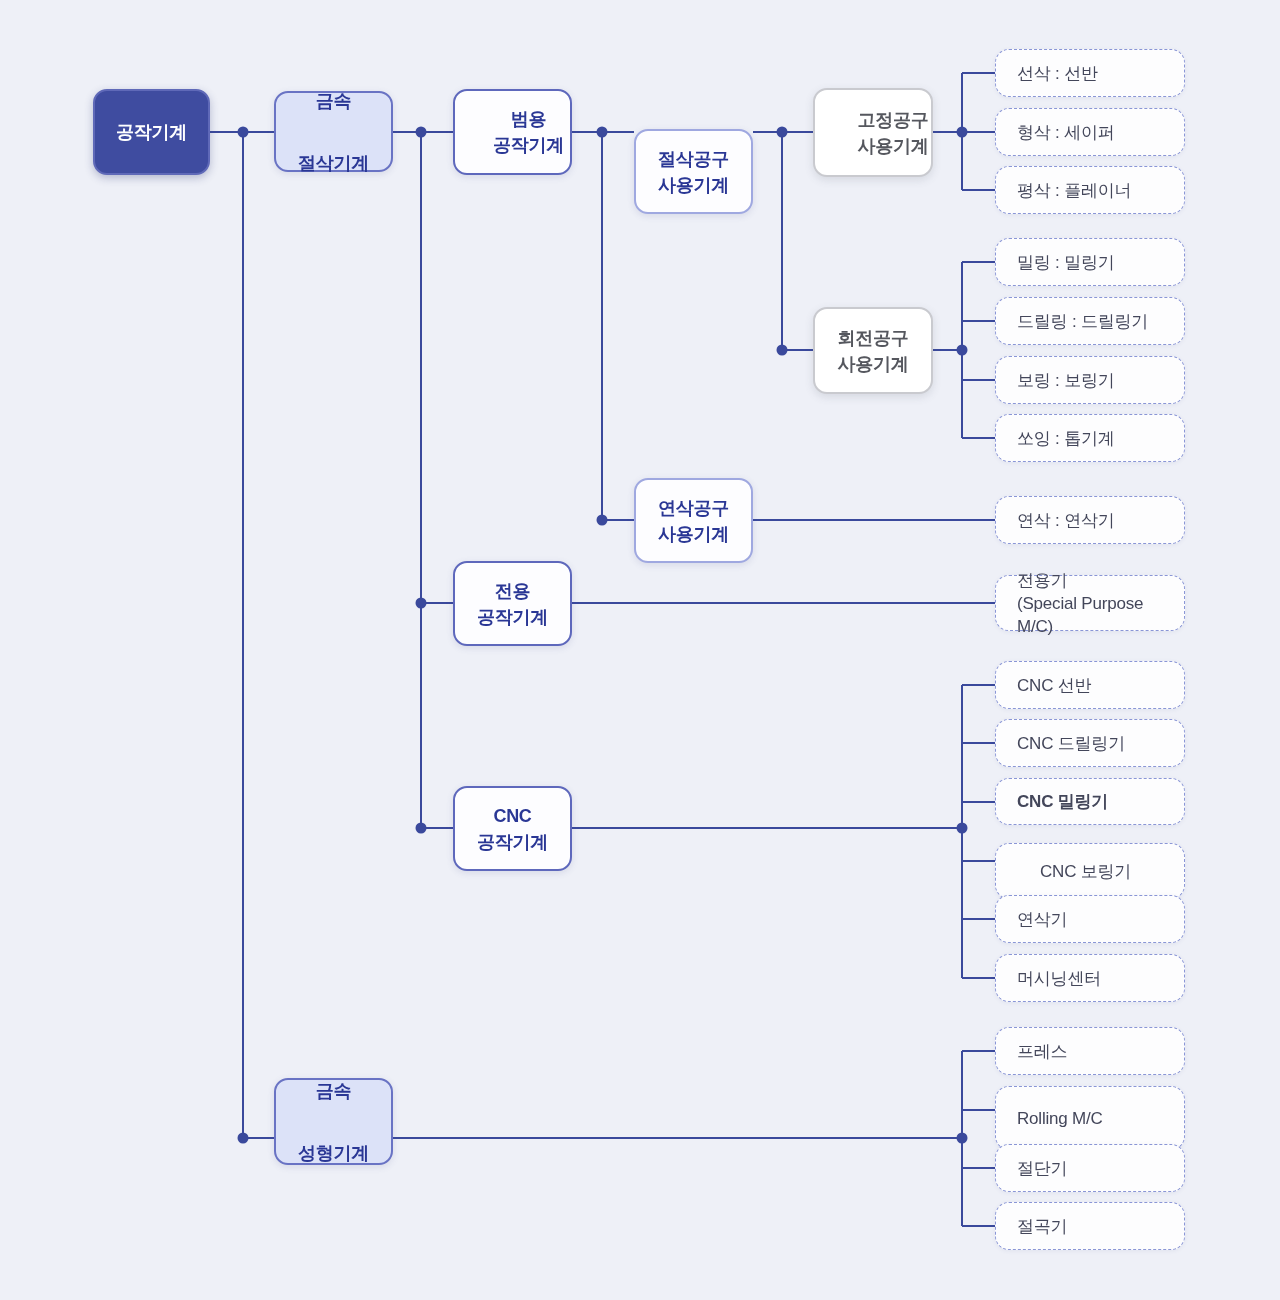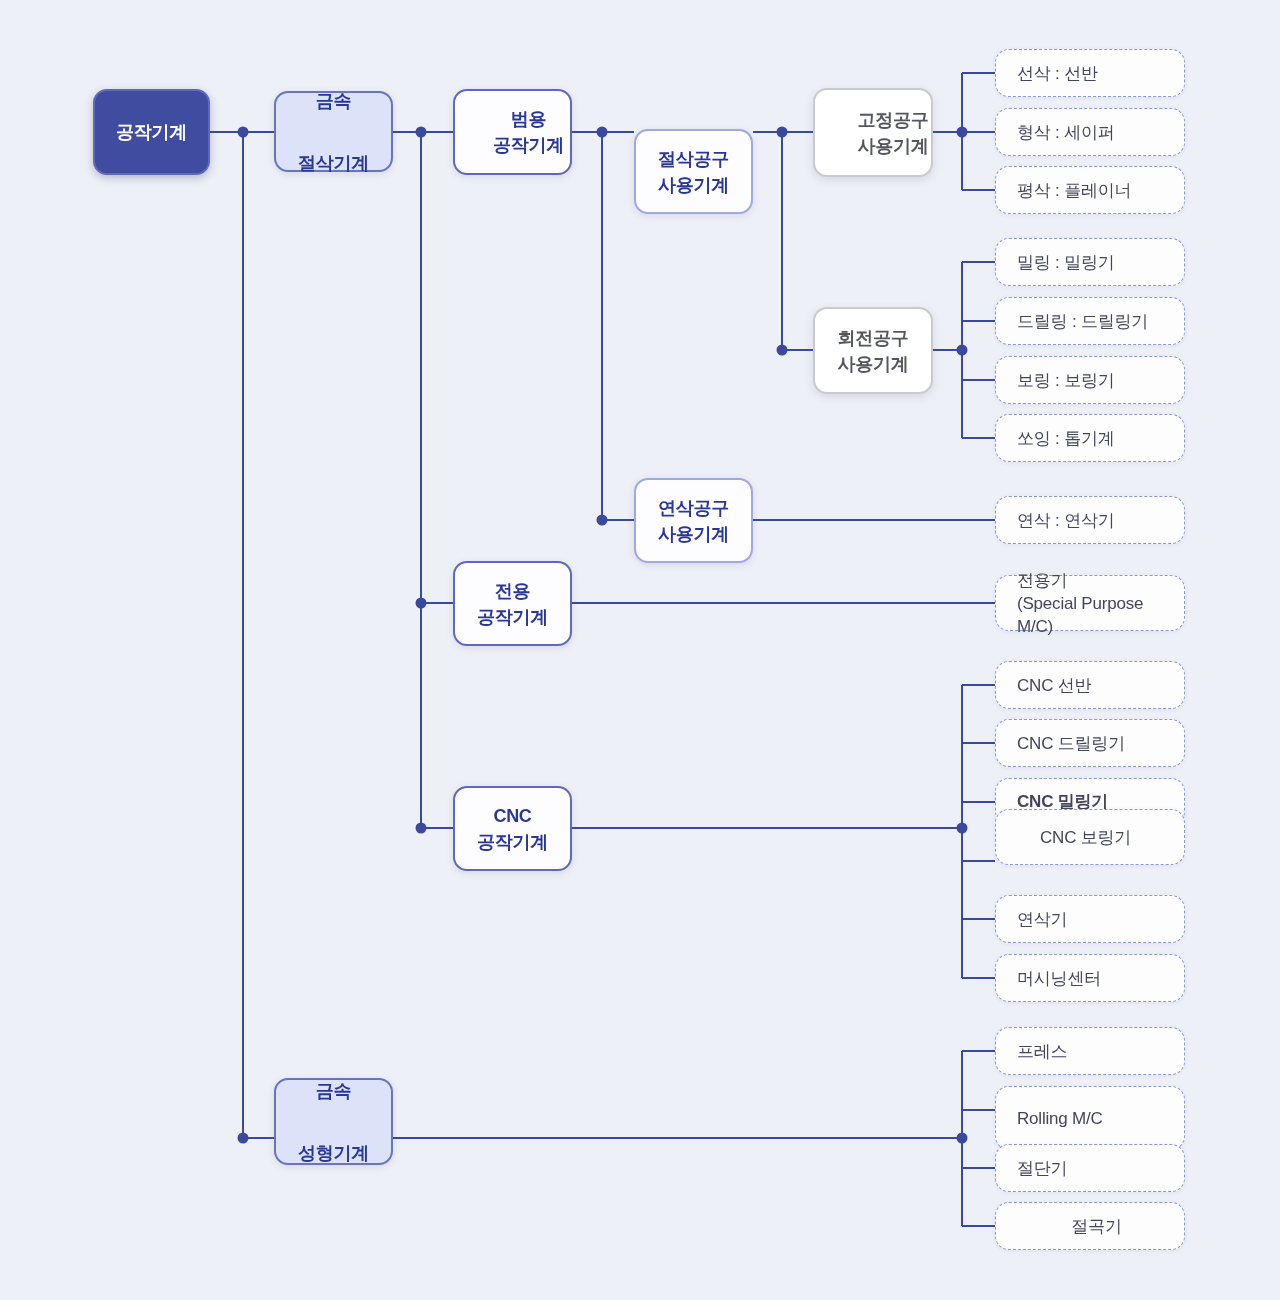--- a/index.html
+++ b/index.html
@@ -199,34 +199,34 @@
     </div>
     <div class="leaf" style="left: 995px; top: 661px; width: 190px; height: 48px;">
       <span>CNC 선반</span>
     </div>
     <div class="leaf" style="left: 995px; top: 719px; width: 190px; height: 48px;">
       <span>CNC 드릴링기</span>
     </div>
     <div class="leaf" style="left: 995px; top: 778px; width: 190px; height: 47px; font-weight: bold;">
       <span>CNC 밀링기</span>
     </div>
-    <div class="leaf" style="left: 995px; top: 809px; width: 190px; height: 56px; padding-left: 44px;">
+    <div class="leaf" style="left: 995px; top: 843px; width: 190px; height: 56px; padding-left: 44px;">
       <span>CNC 보링기</span>
     </div>
     <div class="leaf" style="left: 995px; top: 895px; width: 190px; height: 48px;">
       <span>연삭기</span>
     </div>
     <div class="leaf" style="left: 995px; top: 954px; width: 190px; height: 48px;">
       <span>머시닝센터</span>
     </div>
     <div class="leaf" style="left: 995px; top: 1027px; width: 190px; height: 48px;">
       <span>프레스</span>
     </div>
     <div class="leaf" style="left: 995px; top: 1086px; width: 190px; height: 64px;">
       <span>Rolling M/C</span>
     </div>
     <div class="leaf" style="left: 995px; top: 1144px; width: 190px; height: 48px;">
       <span>절단기</span>
     </div>
-    <div class="leaf" style="left: 995px; top: 1202px; width: 190px; height: 48px; align-items: center;">
+    <div class="leaf" style="left: 995px; top: 1202px; width: 190px; height: 48px;">
       <span>절곡기</span>
     </div>
   </div>
 
 </body></html>

